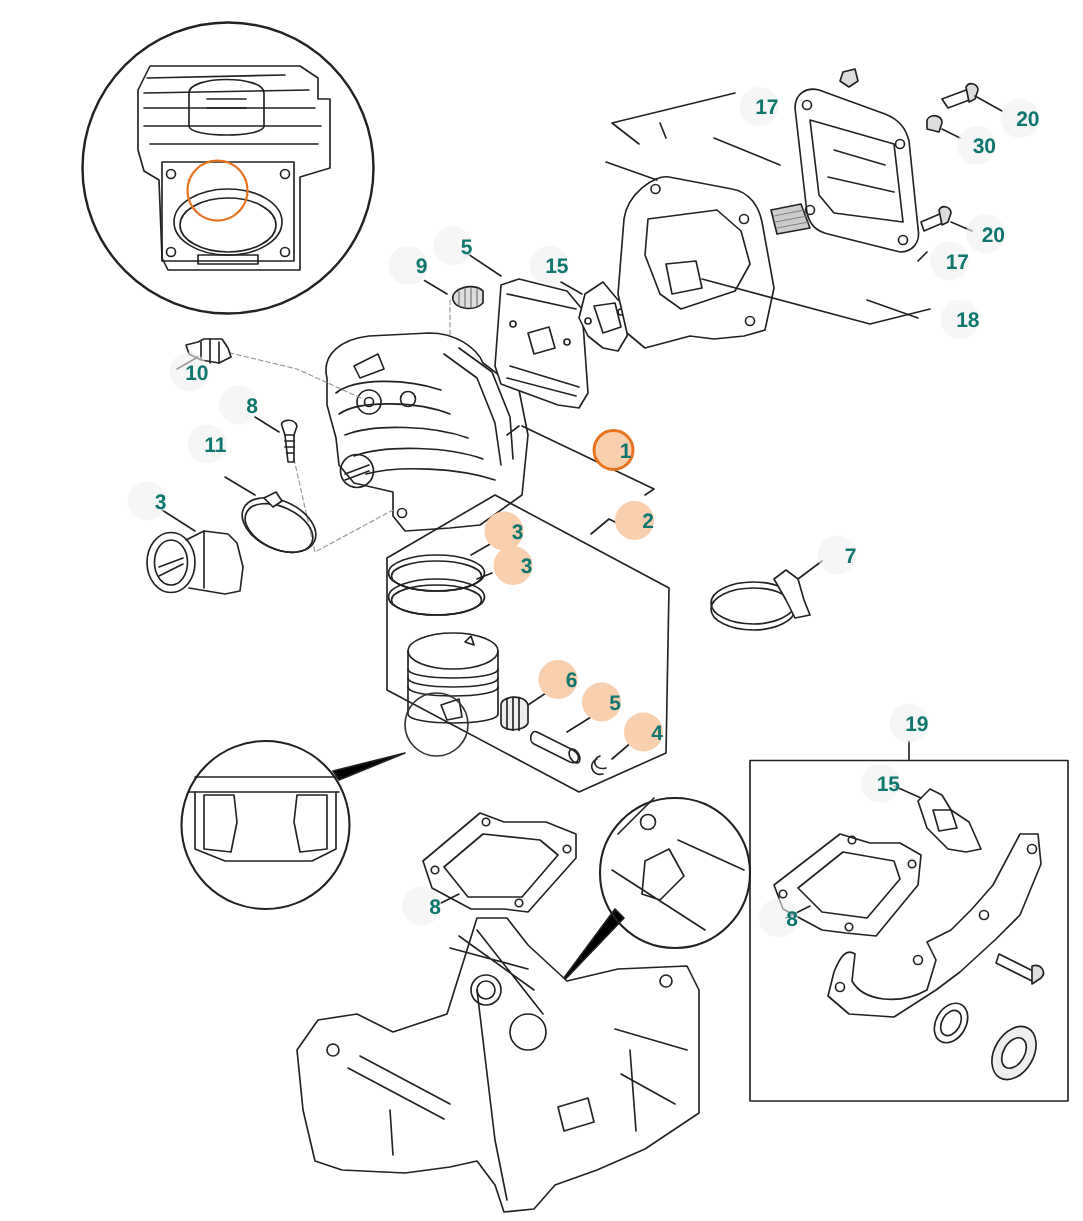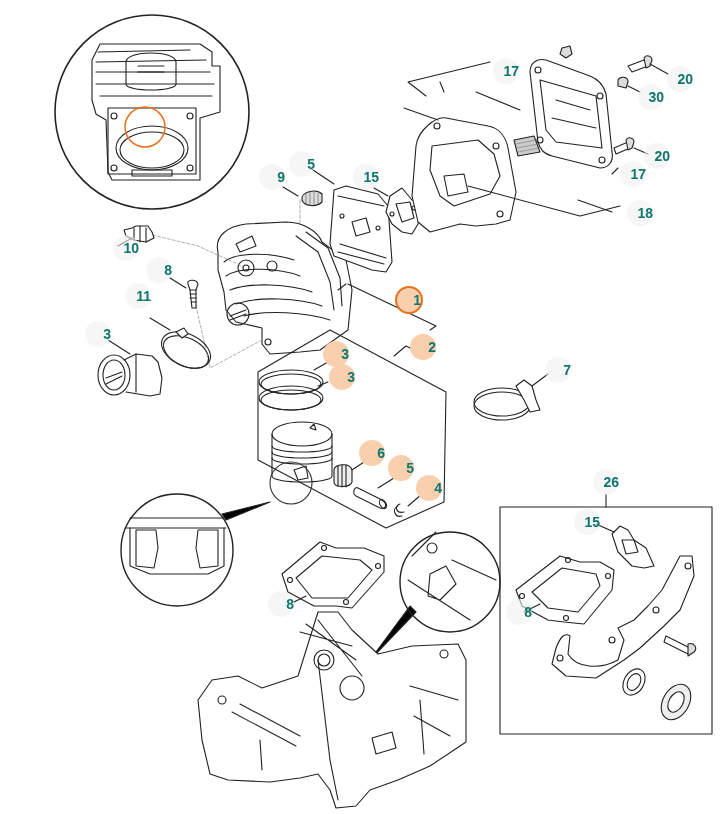--- a/index.html
+++ b/index.html
@@ -291,13 +291,13 @@
 <div class="callout plain" style="left:159px;top:270px">8</div>
 <div class="callout plain" style="left:302px;top:164px">5</div>
 <div class="callout plain" style="left:366px;top:177px">15</div>
 <div class="callout plain" style="left:587px;top:522px">15</div>
 <div class="callout plain" style="left:506px;top:71px">17</div>
 <div class="callout plain" style="left:633px;top:174px">17</div>
 <div class="callout plain" style="left:640px;top:213px">18</div>
 <div class="callout plain" style="left:680px;top:79px">20</div>
 <div class="callout plain" style="left:657px;top:156px">20</div>
 <div class="callout plain" style="left:651px;top:97px">30</div>
-<div class="callout plain" style="left:606px;top:482px">26</div>
+<div class="callout plain" style="left:606px;top:482px">19</div>
 
 </body></html>

